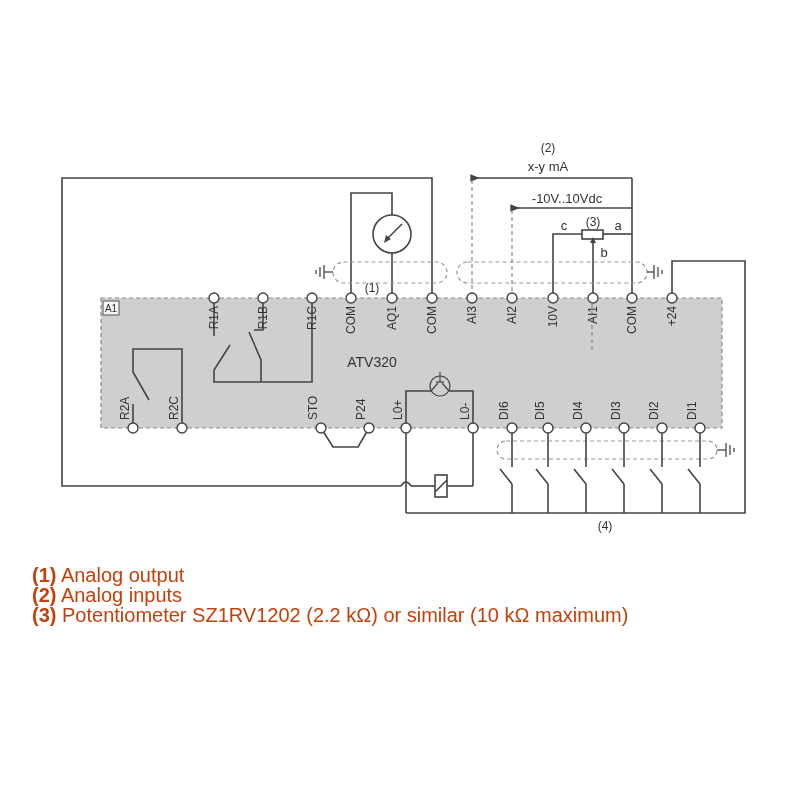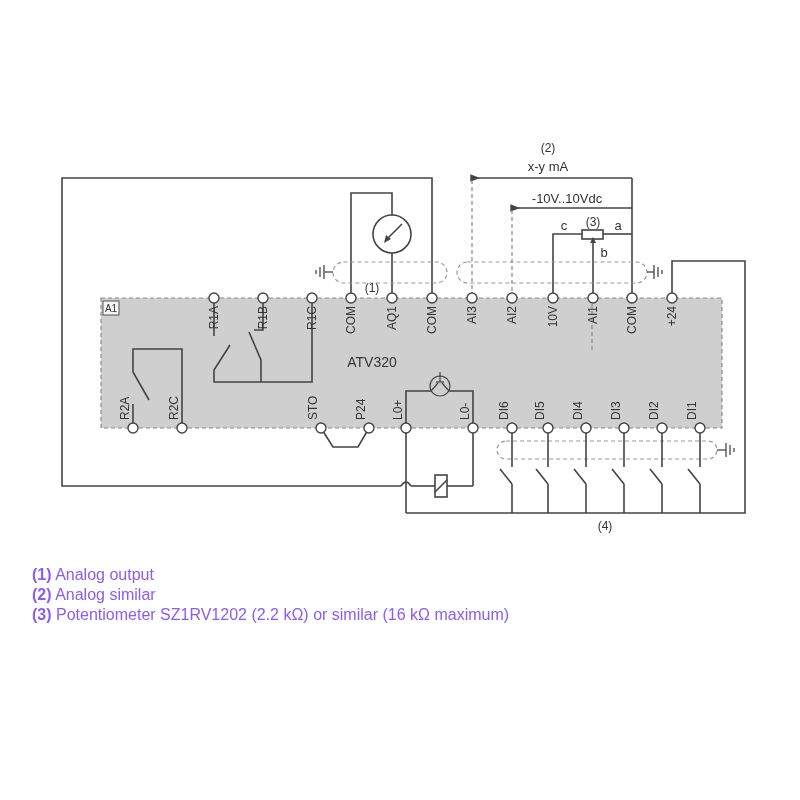--- a/index.html
+++ b/index.html
@@ -1,18 +1,18 @@
 <!DOCTYPE html>
 <html><head>
 <meta charset="utf-8">
 <style>
   html, body { margin: 0; padding: 0; background: #ffffff; }
   body { width: 800px; height: 800px; position: relative; overflow: hidden; font-family: "Liberation Sans", sans-serif; }
   #diagram { position: absolute; left: 0; top: 0; }
-  .legend { position: absolute; left: 32px; top: 565px; font-size: 16px; color: #8b5cf6; line-height: 20px; }
+  .legend { position: absolute; left: 32px; top: 565px; font-size: 20px; color: #c2410c; line-height: 20px; }
   .legend .row { white-space: nowrap; }
   .legend .num { font-weight: bold; }
   svg text { font-family: "Liberation Sans", sans-serif; fill: #333; }
 </style>
 </head>
 <body>
 
 <svg id="diagram" width="800" height="560" viewBox="0 0 800 560" xmlns="http://www.w3.org/2000/svg">
   <defs>
     <marker id="arrow" viewBox="0 0 10 10" refX="2" refY="5" markerWidth="6" markerHeight="6" orient="auto">
@@ -260,15 +260,15 @@
   <text x="567" y="203" font-size="13" text-anchor="middle">-10V..10Vdc</text>
   <text x="564" y="230" font-size="13" text-anchor="middle">c</text>
   <text x="593" y="226" font-size="12" text-anchor="middle">(3)</text>
   <text x="618" y="230" font-size="13" text-anchor="middle">a</text>
   <text x="604" y="257" font-size="13" text-anchor="middle">b</text>
   <text x="605" y="530" font-size="12" text-anchor="middle">(4)</text>
 </svg>
 
 <div class="legend">
   <div class="row"><span class="num">(1)</span><span> Analog output</span></div>
-  <div class="row"><span class="num">(2)</span><span> Analog similar</span></div>
-  <div class="row"><span class="num">(3)</span><span> Potentiometer SZ1RV1202 (2.2 kΩ) or similar (16 kΩ maximum)</span></div>
+  <div class="row"><span class="num">(2)</span><span> Analog inputs</span></div>
+  <div class="row"><span class="num">(3)</span><span> Potentiometer SZ1RV1202 (2.2 kΩ) or similar (10 kΩ maximum)</span></div>
 </div>
 
 </body></html>

